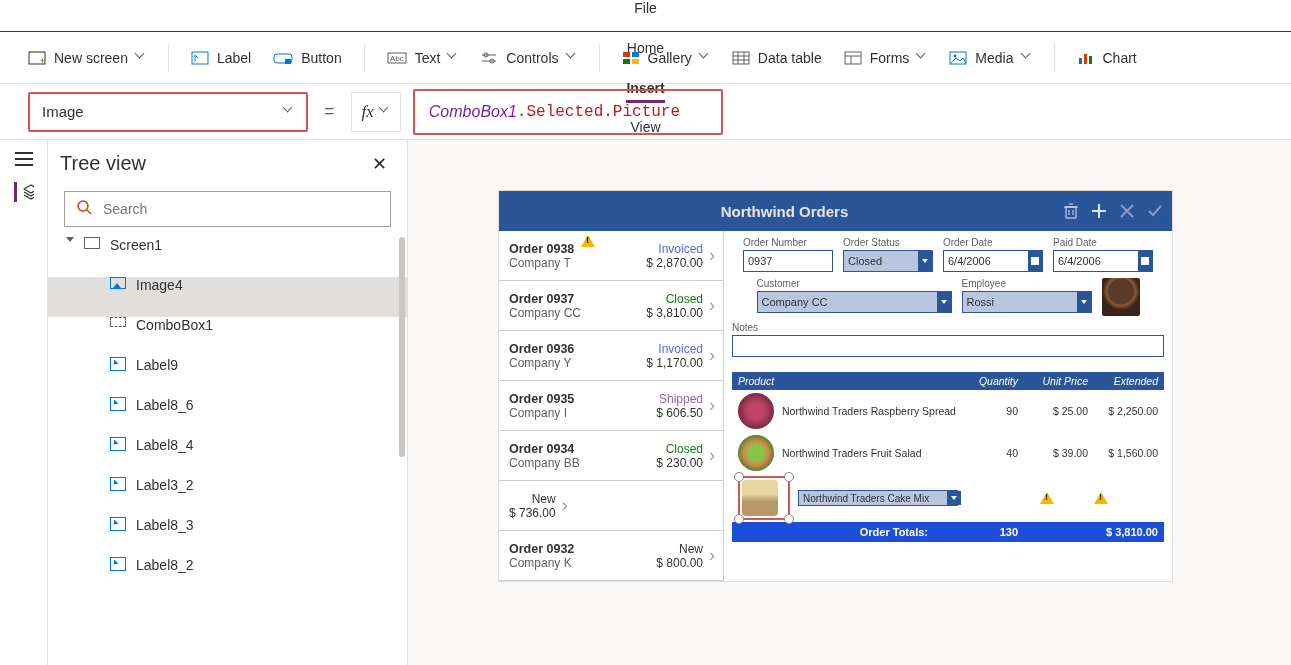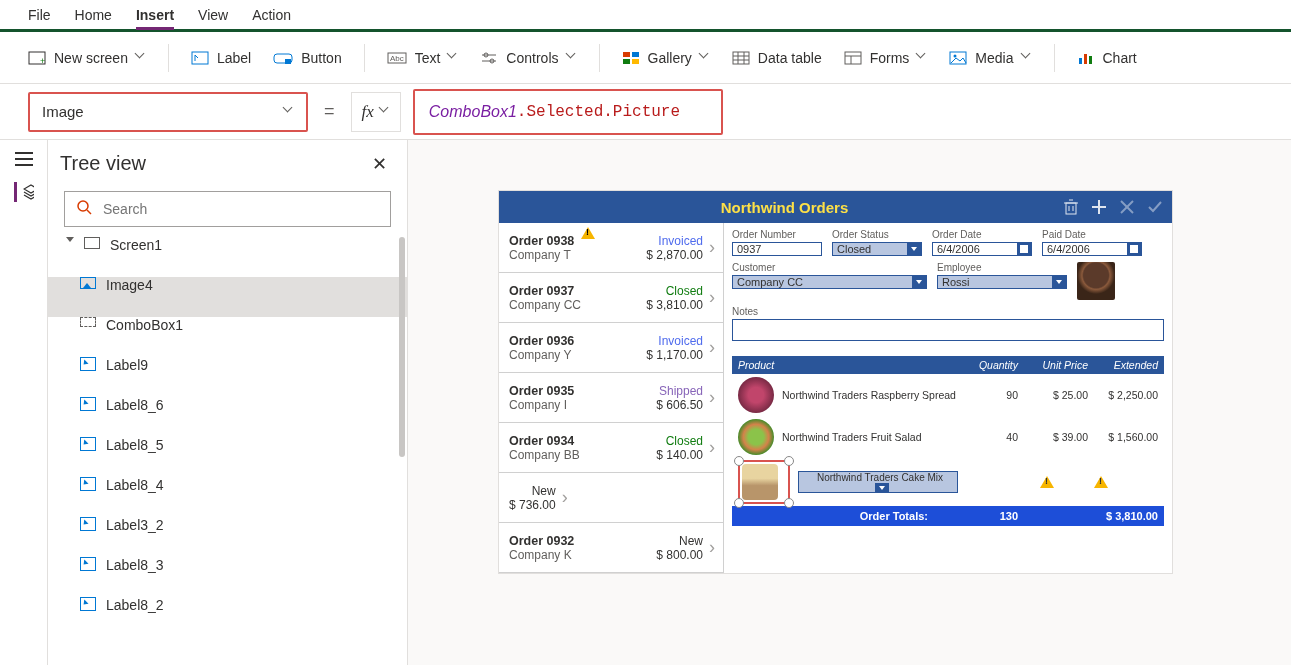--- a/index.html
+++ b/index.html
@@ -1,18 +1,18 @@
 <!DOCTYPE html>
 <html><head>
 <meta charset="utf-8">
 <style>
 * { margin: 0; padding: 0; box-sizing: border-box; font-family: 'Segoe UI', sans-serif; }
 body { background: #fff; font-size: 13px; color: #323130; overflow: hidden; }
 
-.menubar { display: flex; align-items: center; height: 32px; padding: 0 28px; gap: 24px; border-bottom: 3px solid #14532d; }
+.menubar { display: flex; align-items: center; height: 32px; padding: 0 28px; gap: 24px; border-bottom: 1px solid #14532d; flex-direction: column; }
 .menubar span { font-size: 14px; cursor: pointer; }
 .menubar .active { font-weight: 600; border-bottom: 3px solid #742774; padding-bottom: 4px; margin-bottom: -8px; }
 
 .ribbon { display: flex; align-items: center; height: 52px; padding: 0 28px; gap: 22px; border-bottom: 1px solid #e1dfdd; }
 .ribbon-item { display: flex; align-items: center; gap: 8px; font-size: 14px; cursor: pointer; }
 .ribbon-sep { width: 1px; height: 28px; background: #e1dfdd; }
 .icon { display: inline-flex; align-items: center; justify-content: center; }
 .chevron-down { width: 10px; height: 10px; }
 .chevron-down::after { content: ''; display: block; width: 6px; height: 6px; border-right: 1px solid #605e5c; border-bottom: 1px solid #605e5c; transform: rotate(45deg); margin-top: -3px; }
 
@@ -34,33 +34,33 @@
 .tree-panel { width: 360px; border-right: 1px solid #e1dfdd; padding: 12px 0 0 0; display: flex; flex-direction: column; }
 .tree-header { display: flex; align-items: center; justify-content: space-between; padding: 0 20px 12px 12px; }
 .tree-title { font-size: 20px; font-weight: 400; }
 .tree-close { font-size: 18px; cursor: pointer; }
 .tree-search { margin: 4px 16px 10px 16px; border: 1px solid #a19f9d; height: 36px; display: flex; align-items: center; padding: 0 12px; gap: 10px; }
 .tree-search-icon { color: #d83b01; }
 .tree-search input { border: none; outline: none; font-size: 14px; flex: 1; }
 .tree-scroll { overflow-y: auto; flex: 1; position: relative; }
 .tree-scrollbar { position: absolute; right: 2px; top: 0; width: 6px; height: 220px; background: #c8c6c4; border-radius: 3px; }
 .tree-item { display: flex; height: 40px; padding-left: 18px; gap: 10px; font-size: 14px; cursor: pointer; }
-.tree-item.depth1 { padding-left: 32px; }
+.tree-item.depth1 { padding-left: 62px; }
 .tree-item.selected { background: #e1dfdd; }
 .tree-expand { width: 0; height: 0; border-left: 4px solid transparent; border-right: 4px solid transparent; border-top: 5px solid #605e5c; }
 .tree-screen-icon { width: 16px; height: 12px; border: 1px solid #605e5c; }
 .tree-img-icon { width: 16px; height: 12px; border: 1px solid #0078d4; position: relative; }
 .tree-img-icon::after { content: ''; position: absolute; bottom: 0; left: 2px; width: 0; height: 0; border-left: 4px solid transparent; border-right: 4px solid transparent; border-bottom: 5px solid #0078d4; }
 .tree-combo-icon { width: 16px; height: 10px; border: 1px dashed #605e5c; }
 .tree-label-icon { width: 16px; height: 14px; border: 1px solid #0078d4; position: relative; }
 .tree-label-icon::before { content: ''; position: absolute; top: 2px; left: 2px; width: 0; height: 0; border-bottom: 3px solid transparent; border-top: 3px solid transparent; border-right: 4px solid #0078d4; transform: rotate(-45deg); }
 
 .canvas { flex: 1; background: #faf9f8; padding: 50px 0 0 90px; overflow: auto; }
 .app-preview { width: 675px; background: #fff; border: 1px solid #e1dfdd; }
-.app-titlebar { background: #2a5599; color: #fde047; height: 32px; display: flex; align-items: center; padding: 0 8px; font-size: 15px; font-weight: 600; }
+.app-titlebar { background: #2a5599; color: #e5e5e5; height: 40px; display: flex; align-items: center; padding: 0 8px; font-size: 15px; font-weight: 600; }
 .app-title { flex: 1; text-align: center; }
 .app-title-icons { display: flex; gap: 10px; align-items: center; opacity: 0.85; }
 .tb-icon { width: 18px; height: 18px; }
 
 .app-body { display: flex; }
 .order-list { width: 225px; border-right: 1px solid #d0d0d0; }
 .order-item { border-bottom: 1px solid #d0d0d0; padding: 6px 8px 6px 10px; display: flex; align-items: center; font-size: 12px; position: relative; height: 50px; }
 .order-text { flex: 1; }
 .order-title { font-weight: 600; font-size: 12.5px; }
 .order-company { color: #605e5c; }
@@ -68,24 +68,24 @@
 .order-status.invoiced { color: #4f6bed; }
 .order-status.closed { color: #107c10; }
 .order-status.shipped { color: #8764b8; }
 .order-status.new { color: #323130; }
 .order-price { color: #323130; font-size: 12px; }
 .order-chevron { margin-left: 6px; color: #a19f9d; font-size: 18px; }
 .warn-icon { position: absolute; left: 82px; top: 4px; width: 0; height: 0; border-left: 7px solid transparent; border-right: 7px solid transparent; border-bottom: 12px solid #f7b500; }
 .warn-icon::after { content: '!'; position: absolute; left: -2px; top: 0px; font-size: 9px; color: #000; font-weight: bold; }
 
 .detail { flex: 1; padding: 6px 8px; font-size: 11px; }
-.detail-row { display: flex; gap: 10px; margin-bottom: 6px; }
+.detail-row { display: flex; gap: 10px; margin-bottom: 6px; justify-content: center; }
 .detail-field { display: flex; flex-direction: column; gap: 2px; }
 .field-label { font-size: 10px; color: #605e5c; }
-.field-input { border: 1px solid #2a5599; height: 14px; padding: 0 4px; font-size: 11px; display: flex; align-items: center; justify-content: space-between; background: #fff; }
+.field-input { border: 1px solid #2a5599; height: 22px; padding: 0 4px; font-size: 11px; display: flex; align-items: center; justify-content: space-between; background: #fff; }
 .field-input.filled { background: #b8c6e0; }
 .field-dd { width: 14px; height: 100%; background: #2a5599; display: flex; align-items: center; justify-content: center; margin-right: -4px; }
 .field-dd::after { content: ''; width: 0; height: 0; border-left: 3px solid transparent; border-right: 3px solid transparent; border-top: 4px solid #fff; }
 .field-cal { width: 14px; height: 100%; background: #2a5599; margin-right: -4px; display: flex; align-items: center; justify-content: center; }
 .field-cal::after { content: ''; width: 8px; height: 8px; background: #fff; }
 .avatar { width: 38px; height: 38px; background: radial-gradient(circle at 50% 35%, #5b3a2a 40%, #8b5a3c 45%, #3a2518 60%); border-radius: 2px; }
 
 .notes-field { border: 1.5px solid #2a5599; height: 22px; width: 100%; }
 
 .products-header { background: #2a5599; color: #fff; display: flex; padding: 3px 6px; font-size: 10.5px; font-style: italic; margin-top: 15px; }
@@ -102,21 +102,21 @@
 .product-val { width: 60px; text-align: right; }
 .product-val.w70 { width: 70px; }
 
 .new-product-row { display: flex; align-items: center; padding: 4px 6px; height: 48px; position: relative; }
 .new-product-sel { border: 2.5px solid #d9534f; padding: 2px; display: flex; align-items: center; gap: 6px; position: relative; }
 .sel-handle { width: 10px; height: 10px; background: #fff; border: 1.5px solid #888; border-radius: 50%; position: absolute; }
 .sh-tl { top: -6px; left: -6px; }
 .sh-tr { top: -6px; right: -6px; }
 .sh-bl { bottom: -6px; left: -6px; }
 .sh-br { bottom: -6px; right: -6px; }
-.new-combo { width: 160px; height: 22px; border: 1px solid #2a5599; background: #b8c6e0; display: flex; align-items: center; justify-content: space-between; padding-left: 4px; font-size: 10px; flex-direction: column; }
+.new-combo { width: 160px; height: 16px; border: 1px solid #2a5599; background: #b8c6e0; display: flex; align-items: center; justify-content: space-between; padding-left: 4px; font-size: 10px; }
 .row-warn { width: 0; height: 0; border-left: 7px solid transparent; border-right: 7px solid transparent; border-bottom: 12px solid #f7b500; position: relative; }
 .row-warn::after { content: '!'; position: absolute; left: -2px; top: 0; font-size: 9px; font-weight: bold; }
 
 .totals-row { background: #1d4ed8; color: #fff; display: flex; padding: 4px 6px; font-size: 11px; font-weight: 600; }
 .totals-label { flex: 1; text-align: right; padding-right: 30px; }
 .totals-qty { width: 60px; text-align: right; }
 .totals-spacer { width: 70px; }
 .totals-val { width: 70px; text-align: right; }
 </style>
 </head>
@@ -301,24 +301,20 @@
        <span class="tree-combo-icon"></span>
        <span>ComboBox1</span>
      </div>
           <div class="tree-item depth1">
        <span class="tree-label-icon"></span>
        <span>Label9</span>
      </div>
           <div class="tree-item depth1">
        <span class="tree-label-icon"></span>
        <span>Label8_6</span>
-     </div>
-          <div class="tree-item depth1">
-       <span class="tree-label-icon"></span>
-       <span>Label8_5</span>
      </div>
           <div class="tree-item depth1">
        <span class="tree-label-icon"></span>
        <span>Label8_4</span>
      </div>
           <div class="tree-item depth1">
        <span class="tree-label-icon"></span>
        <span>Label3_2</span>
      </div>
           <div class="tree-item depth1">
@@ -409,21 +405,21 @@
        <span class="order-chevron">›</span>
      </div>
             <div class="order-item">
 
        <div class="order-text">
          <div class="order-title">Order 0934</div>
          <div class="order-company">Company BB</div>
        </div>
        <div style="text-align:right">
          <div class="order-status closed">Closed</div>
-         <div class="order-price">$ 140.00</div>
+         <div class="order-price">$ 230.00</div>
        </div>
        <span class="order-chevron">›</span>
      </div>
             <div class="order-item">
 
        <div style="text-align:right">
          <div class="order-status new">New</div>
          <div class="order-price">$ 736.00</div>
        </div>
        <span class="order-chevron">›</span>

